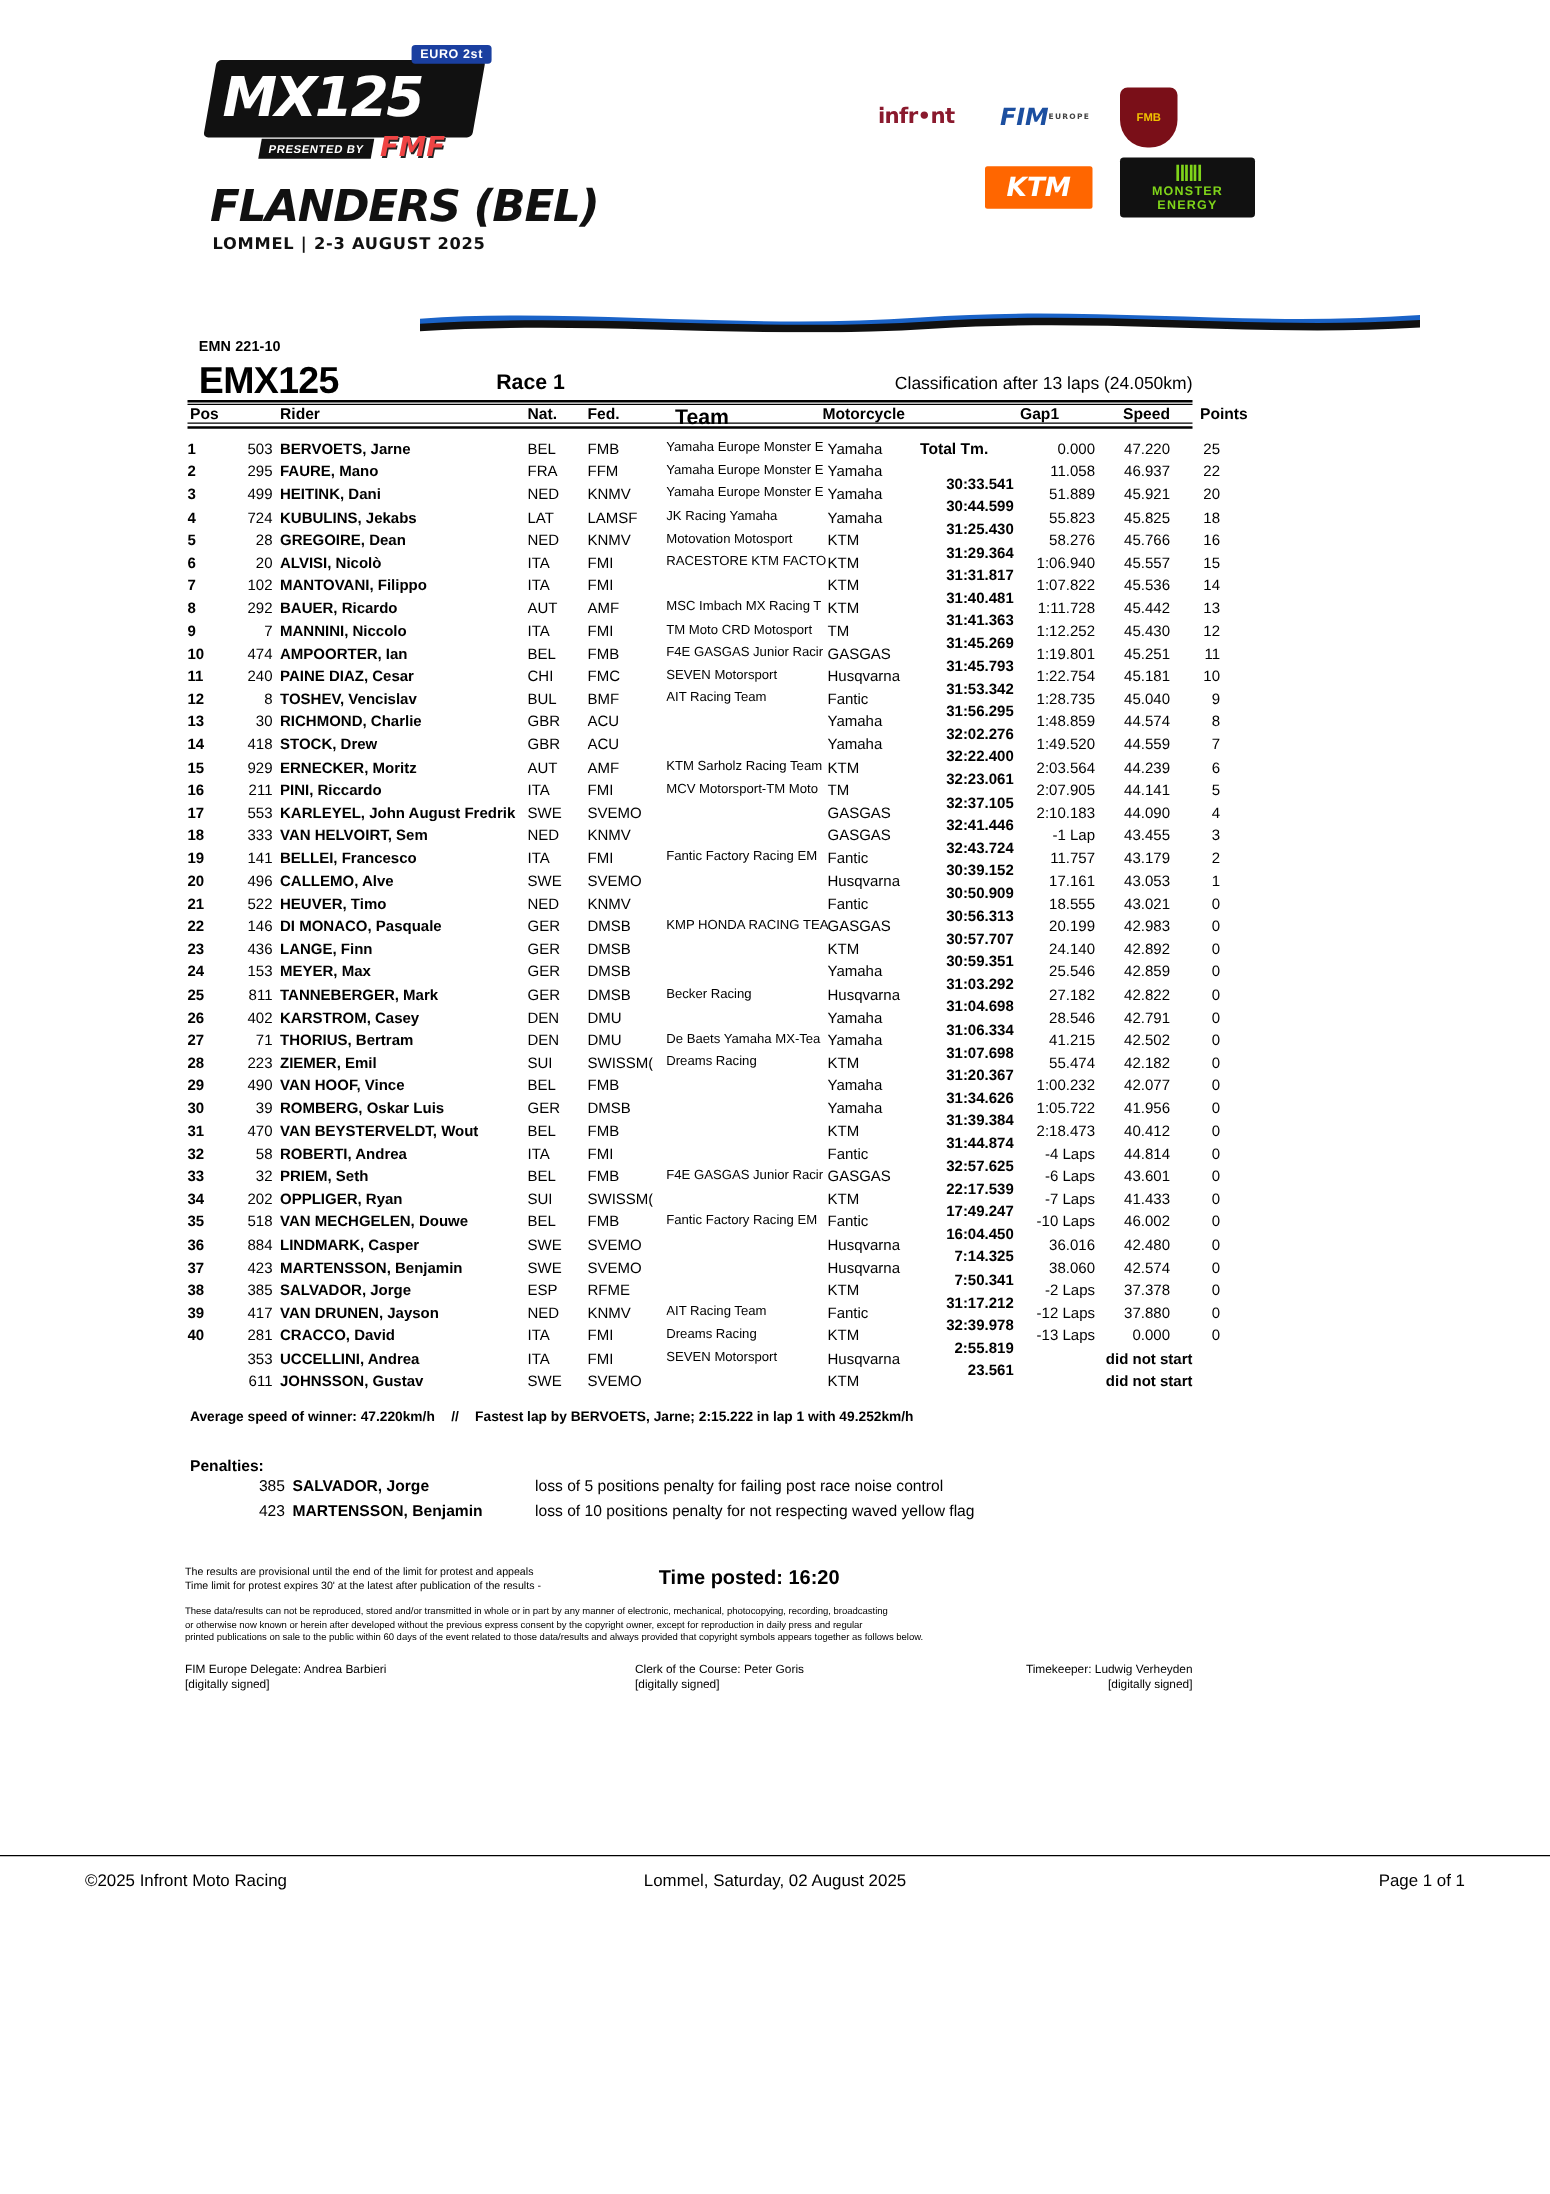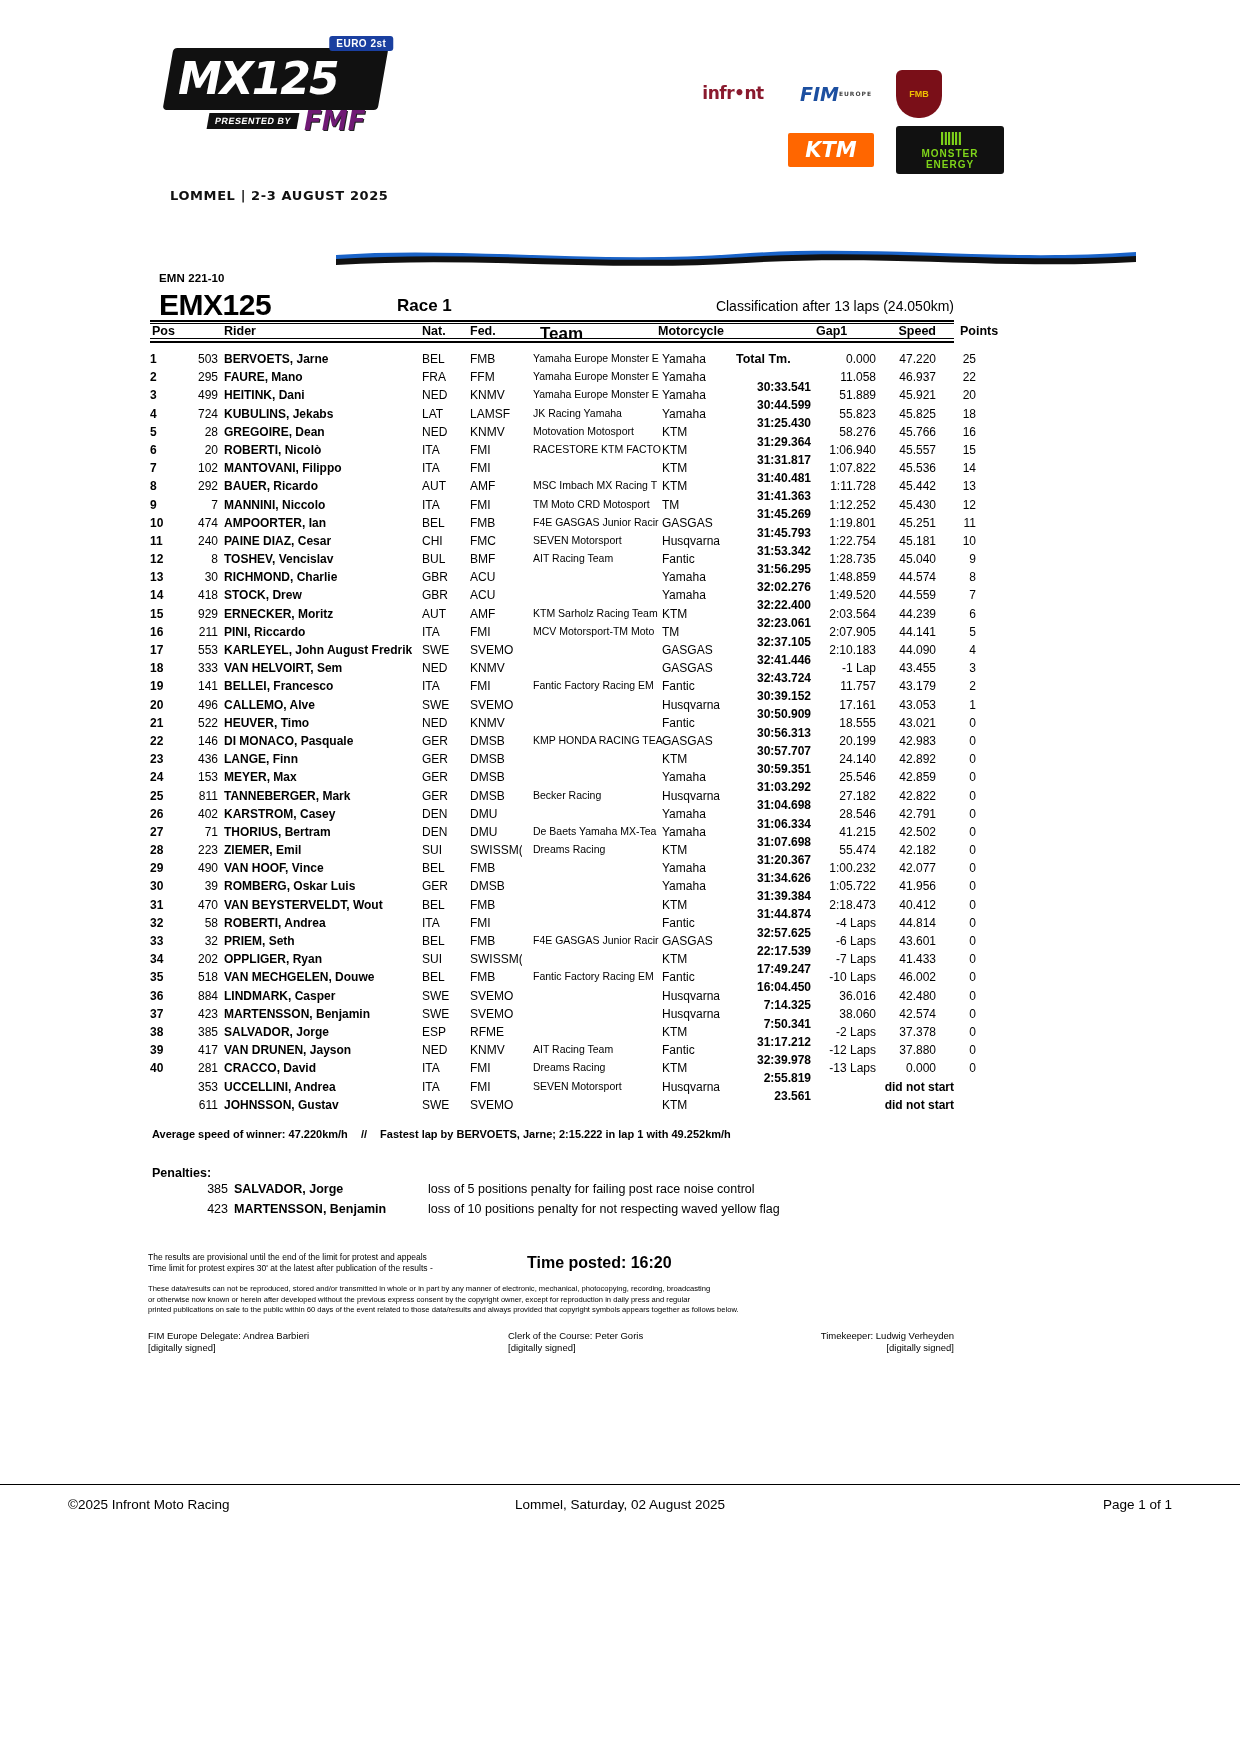--- a/index.html
+++ b/index.html
@@ -41,21 +41,21 @@
   }
   .presented{
     position:absolute;left:40px;top:58px;
     display:flex;align-items:center;gap:6px;
   }
   .presented .pb{
     background:#111;color:#fff;font-size:9px;font-weight:bold;
     padding:3px 7px;letter-spacing:.5px;transform:skewX(-10deg);
   }
   .fmf{
-    color:#701a75;font-style:italic;font-weight:bold;font-size:26px;
+    color:#ef4444;font-style:italic;font-weight:bold;font-size:22px;
     font-family:"DejaVu Sans", sans-serif;
     text-shadow:1px 1px 0 #222;
   }
   .flanders{
     position:absolute;left:0;top:98px;
     font-family:"DejaVu Sans", sans-serif;
     font-weight:bold;font-style:italic;
     font-size:35px;letter-spacing:-1px;color:#111;
   }
   .venue{
@@ -157,20 +157,21 @@
   <div class="banner">
     <div class="logo-block">
       <div class="mx-logo">
         <div class="mxtext">MX125</div>
         <div class="euro-badge">EURO 2st</div>
       </div>
       <div class="presented">
         <span class="pb">PRESENTED BY</span>
         <span class="fmf">FMF</span>
       </div>
+      <div class="flanders">FLANDERS (BEL)</div>
       <div class="venue">LOMMEL | 2-3 AUGUST 2025</div>
     </div>
 
     <div class="sponsors">
       <div class="spon infront">infr•nt</div>
       <div class="spon fim">
         <span>FIM</span>
         <span class="sub">EUROPE</span>
       </div>
       <div class="spon shield">FMB</div>
@@ -274,21 +275,21 @@
         <span class="c-team">Motovation Motosport</span>
         <span class="c-moto">KTM</span>
         <span class="c-time">31:31.817</span>
         <span class="c-gap">58.276</span>
         <span class="c-speed">45.766</span>
         <span class="c-pts">16</span>
       </div>
       <div class="row">
         <span class="c-pos">6</span>
         <span class="c-num">20</span>
-        <span class="c-rider">ROBERTI, Nicolò</span>
+        <span class="c-rider">ALVISI, Nicolò</span>
         <span class="c-nat">ITA</span>
         <span class="c-fed">FMI</span>
         <span class="c-team">RACESTORE KTM FACTO</span>
         <span class="c-moto">KTM</span>
         <span class="c-time">31:40.481</span>
         <span class="c-gap">1:06.940</span>
         <span class="c-speed">45.557</span>
         <span class="c-pts">15</span>
       </div>
       <div class="row">

